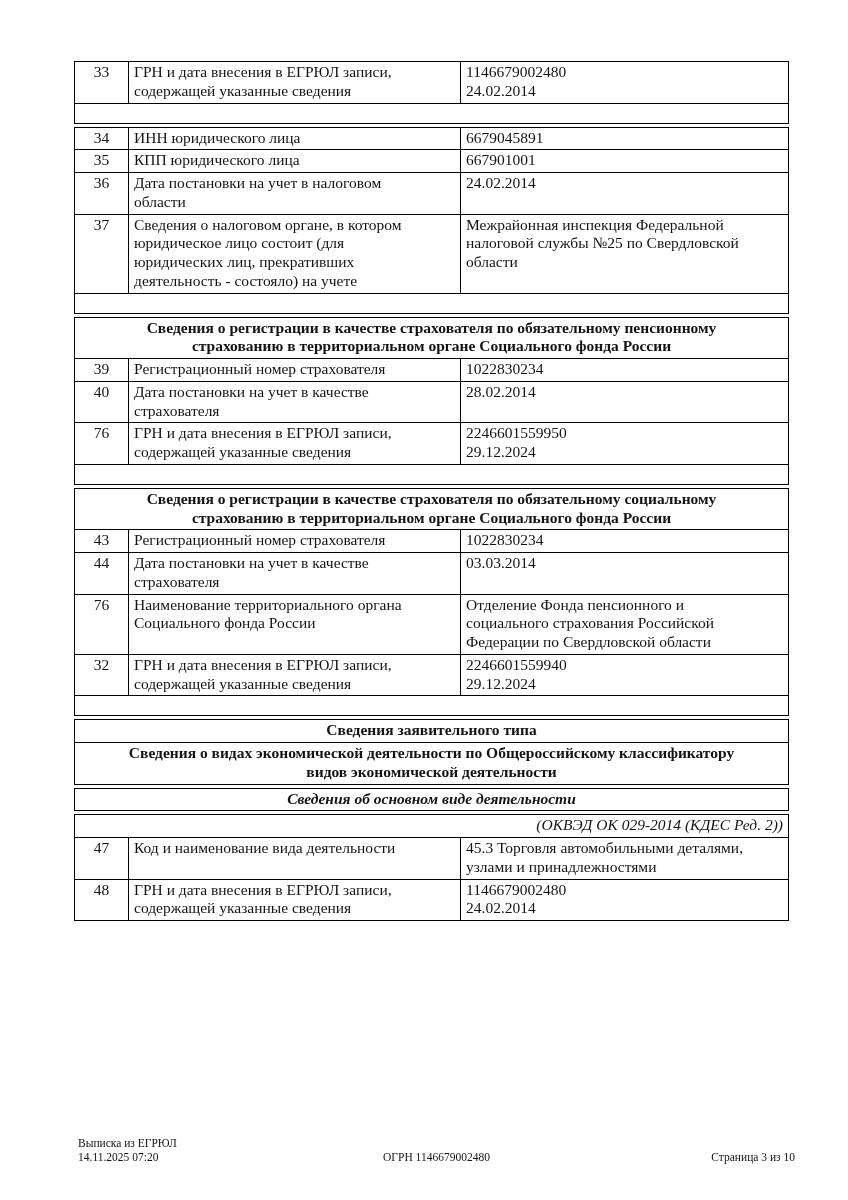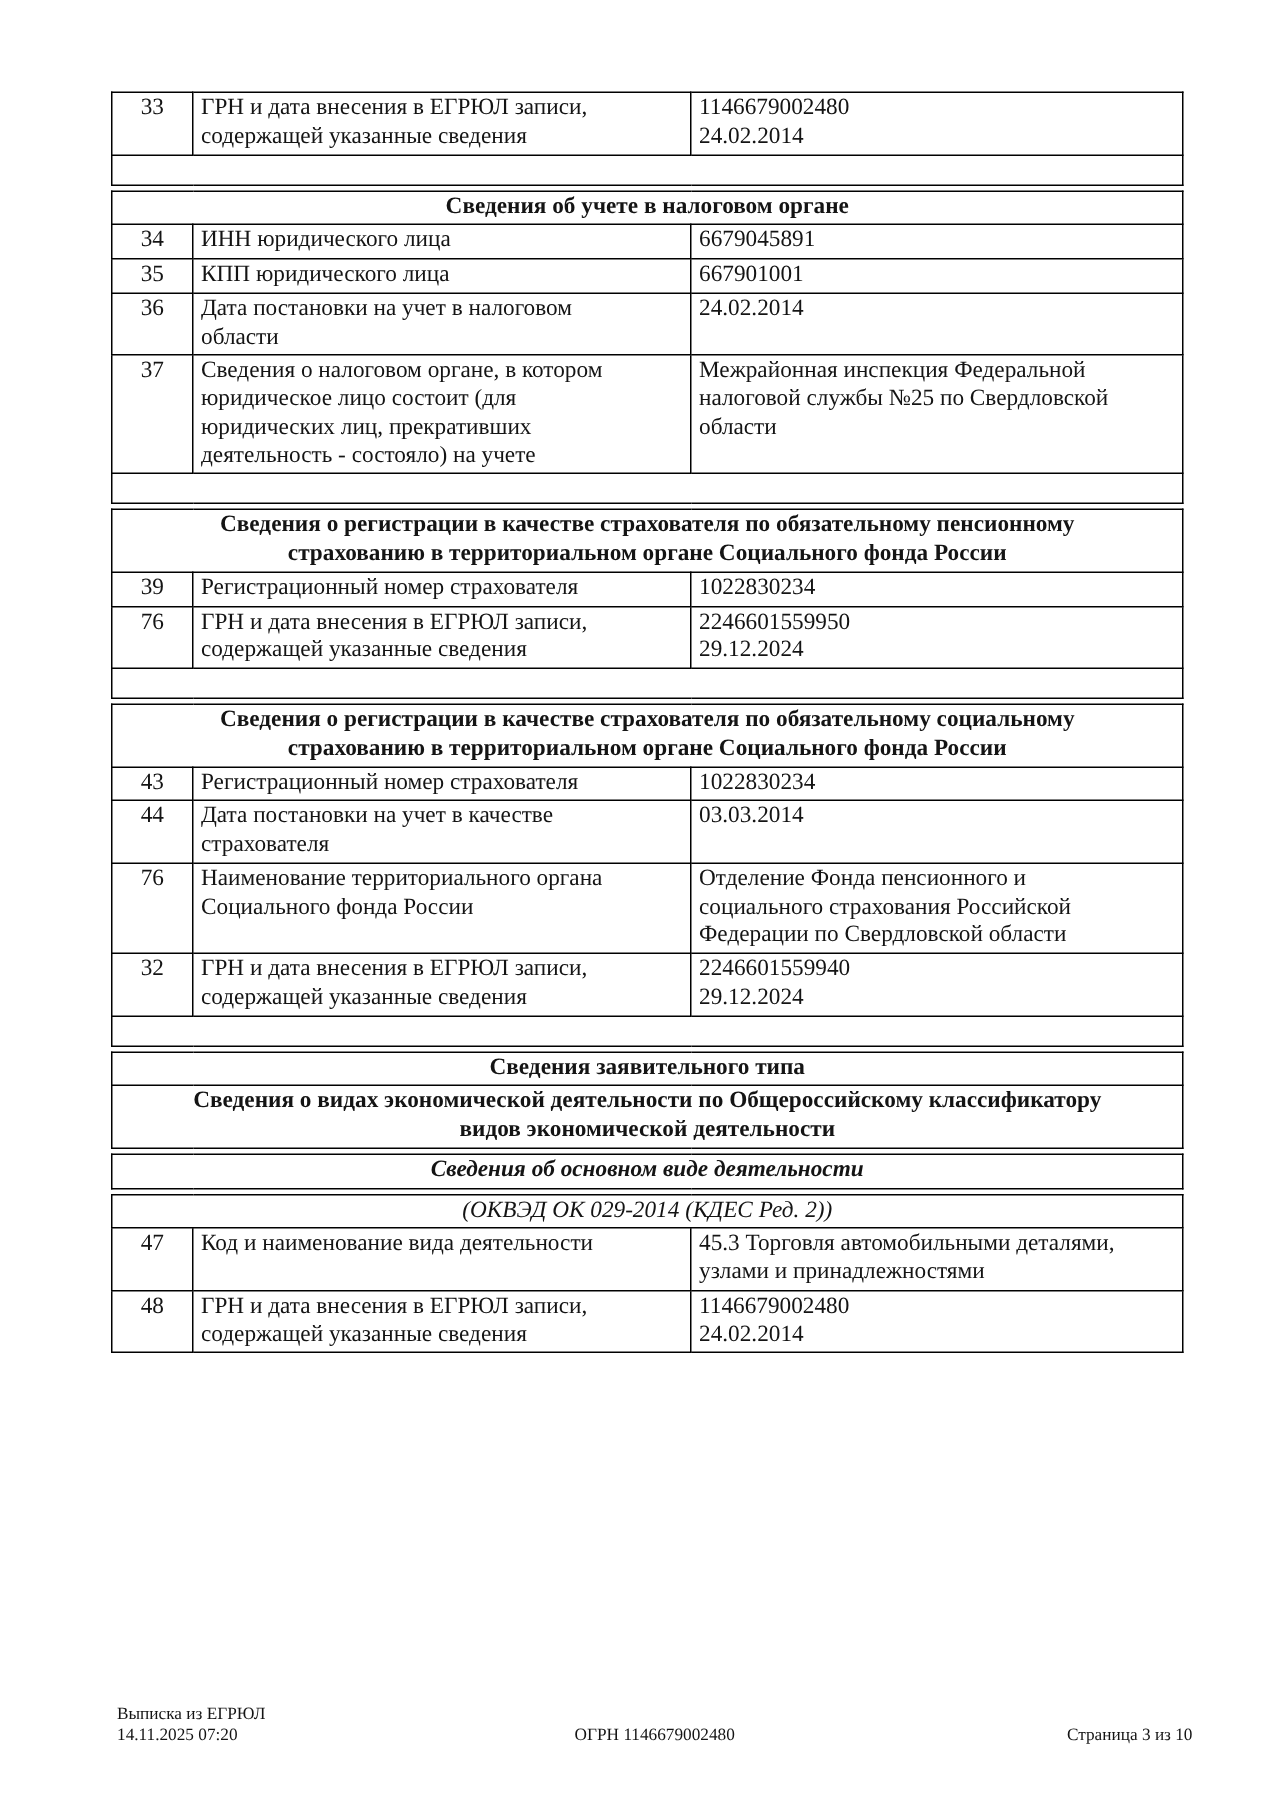--- a/index.html
+++ b/index.html
@@ -14,21 +14,21 @@
   }
   table.sec td {
     border:1px solid #000; vertical-align:top;
     font-size:15.5px; line-height:1.21; padding:1px 5px 2px 5px;
     white-space:pre-line; overflow:hidden;
   }
   col.c1 { width:54px; } col.c2 { width:332px; } col.c3 { width:328px; }
   td.num { text-align:center; padding-left:2px; padding-right:2px; }
   td.head { text-align:center; font-weight:bold; }
   td.head-italic { text-align:center; font-weight:bold; font-style:italic; }
-  td.sub-italic { text-align:center; font-style:italic; }
+  td.sub-italic { text-align:right; font-style:italic; }
   td.spacer { height:16px; padding:0; }
   .footer {
     position:absolute; top:1136px; left:78px; width:717px;
     font-size:11.5px; line-height:1.25; color:#141414;
   }
   .f-left { position:absolute; left:0; top:0; }
   .f-center { position:absolute; left:0; top:14px; width:100%; text-align:center; }
   .f-right { position:absolute; right:0; top:14px; text-align:right; }
 </style>
 </head>
@@ -56,23 +56,20 @@
   </tbody>
     </table>
 
   <table class="sec">
     <colgroup>
         <col class="c1">
         <col class="c2">
         <col class="c3">
       </colgroup>
     <tbody>
-        <tr>
-      <td class="head" colspan="3">Сведения об учете в налоговом органе</td>
-    </tr>
     <tr>
       <td class="num">34</td>
       <td>ИНН юридического лица</td>
       <td>6679045891</td>
     </tr>
     <tr>
       <td class="num">35</td>
       <td>КПП юридического лица</td>
       <td>667901001</td>
     </tr>
@@ -108,20 +105,26 @@
         <tr>
       <td class="head" colspan="3">Сведения о регистрации в качестве страхователя по обязательному пенсионному
 страхованию в территориальном органе Социального фонда России</td>
     </tr>
     <tr>
       <td class="num">39</td>
       <td>Регистрационный номер страхователя</td>
       <td>1022830234</td>
     </tr>
     <tr>
+      <td class="num">40</td>
+      <td>Дата постановки на учет в качестве
+страхователя</td>
+      <td>28.02.2014</td>
+    </tr>
+    <tr>
       <td class="num">76</td>
       <td>ГРН и дата внесения в ЕГРЮЛ записи,
 содержащей указанные сведения</td>
       <td>2246601559950
 29.12.2024</td>
     </tr>
     <tr>
           <td class="spacer" colspan="3"></td>
         </tr>
   </tbody>

